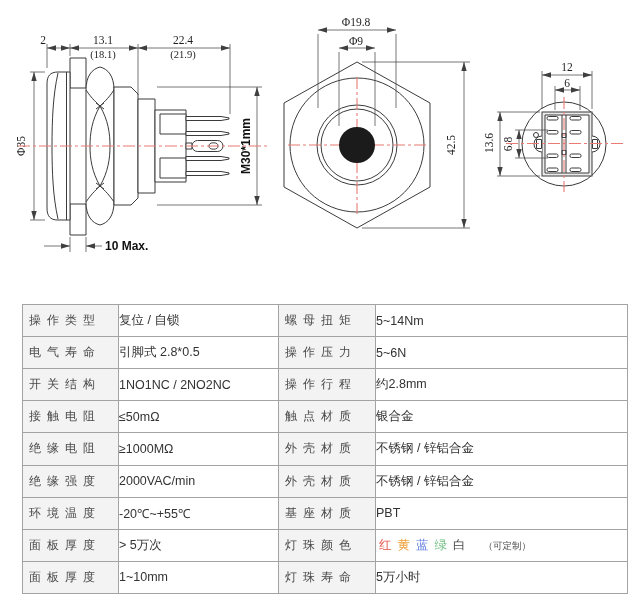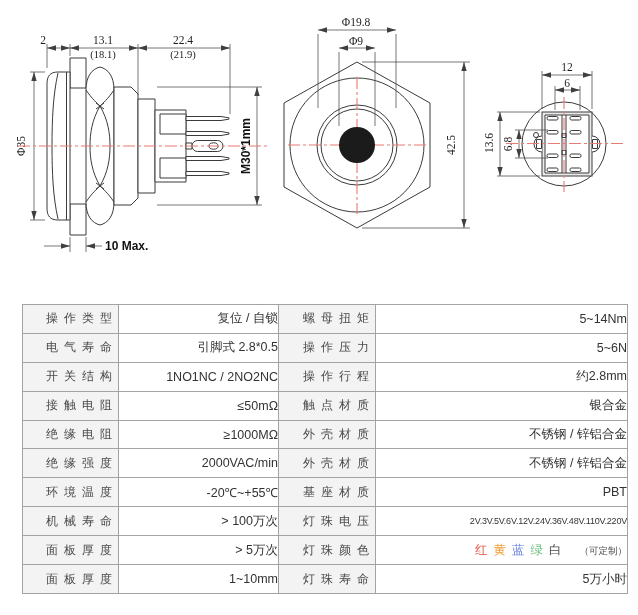--- a/index.html
+++ b/index.html
@@ -7,21 +7,21 @@
   svg.draw{position:absolute;left:0;top:0;}
   .ln{fill:none;stroke:#3b3b3b;stroke-width:1;stroke-linejoin:round;}
   .fw{fill:#ffffff;stroke:#3b3b3b;stroke-width:1;stroke-linejoin:round;}
   .fg{fill:#ebebeb;stroke:#3b3b3b;stroke-width:1;}
   .dim{fill:none;stroke:#4a4a4a;stroke-width:0.75;}
   .dimtxt{font-family:"Liberation Serif",serif;font-size:11.5px;fill:#1e1e1e;}
   .dimtxt2{font-family:"Liberation Serif",serif;font-size:10.5px;fill:#1e1e1e;}
   .boldtxt{font-family:"Liberation Sans",sans-serif;font-size:12px;font-weight:bold;fill:#111;}
   .red{fill:none;stroke:#ea7a74;stroke-width:1.1;stroke-dasharray:12 3 3 3;}
   table.spec{position:absolute;left:22px;top:304px;width:605px;height:290px;border-collapse:collapse;table-layout:fixed;}
-  table.spec td{border:1px solid #a3a3a3;text-align:right;vertical-align:middle;color:#333;font-size:12.5px;padding:0;white-space:nowrap;overflow:hidden;height:26px;}
+  table.spec td{border:1px solid #a3a3a3;text-align:left;vertical-align:middle;color:#333;font-size:12.5px;padding:0;white-space:nowrap;overflow:hidden;height:26px;}
   table.spec td.lbl{background:#f3f3f3;color:#4a4a4a;font-size:12px;letter-spacing:6px;padding-left:6px;}
   table.spec td.small{font-size:9px;letter-spacing:-0.2px;}
   .lampseg{margin:0 3px;font-size:12.5px;}
   .lampsuffix{font-size:9.5px;color:#4a4a4a;margin-left:15px;}
 </style>
 </head>
 <body>
 
 <div class="page">
 
@@ -194,26 +194,20 @@
           <td class="lbl">外壳材质</td>
           <td class="val">不锈钢 / 锌铝合金</td>
         </tr>
         <tr>
           <td class="lbl">环境温度</td>
           <td class="val">-20℃~+55℃</td>
           <td class="lbl">基座材质</td>
           <td class="val">PBT</td>
         </tr>
         <tr>
-          <td class="lbl">机械寿命</td>
-          <td class="val">&gt; 100万次</td>
-          <td class="lbl">灯珠电压</td>
-          <td class="val small">2V.3V.5V.6V.12V.24V.36V.48V.110V.220V</td>
-        </tr>
-        <tr>
           <td class="lbl">面板厚度</td>
           <td class="val">&gt; 5万次</td>
           <td class="lbl">灯珠颜色</td>
           <td class="val"><span class="lampseg" style="color: rgb(226, 86, 74);">红</span><span class="lampseg" style="color: rgb(240, 162, 59);">黄</span><span class="lampseg" style="color: rgb(91, 121, 222);">蓝</span><span class="lampseg" style="color: rgb(110, 189, 128);">绿</span><span class="lampseg" style="color: rgb(74, 74, 74);">白</span><span class="lampsuffix">（可定制）</span></td>
         </tr>
         <tr>
           <td class="lbl">面板厚度</td>
           <td class="val">1~10mm</td>
           <td class="lbl">灯珠寿命</td>
           <td class="val">5万小时</td>

